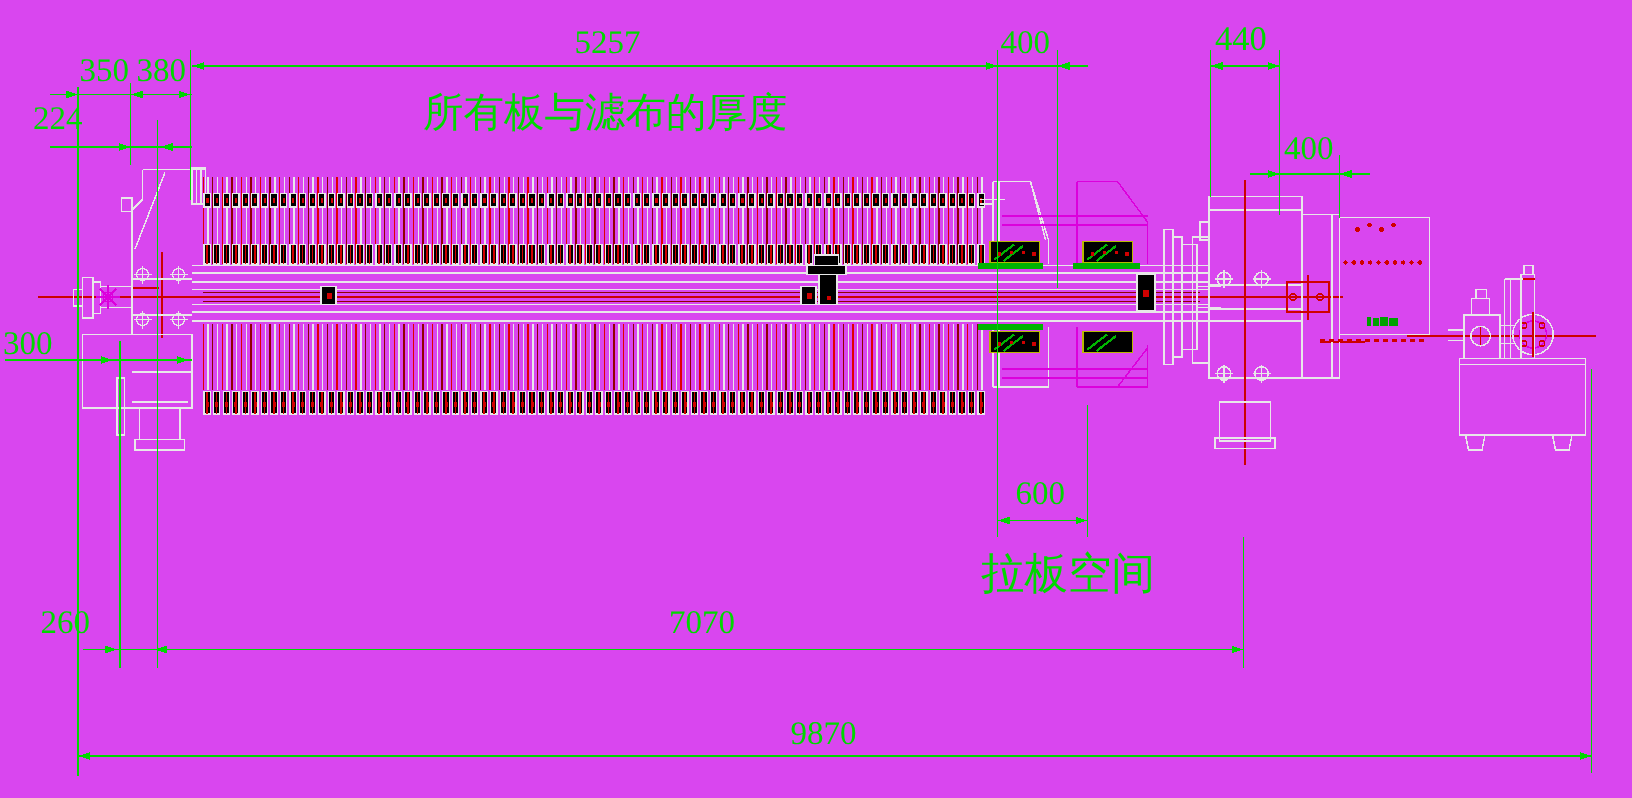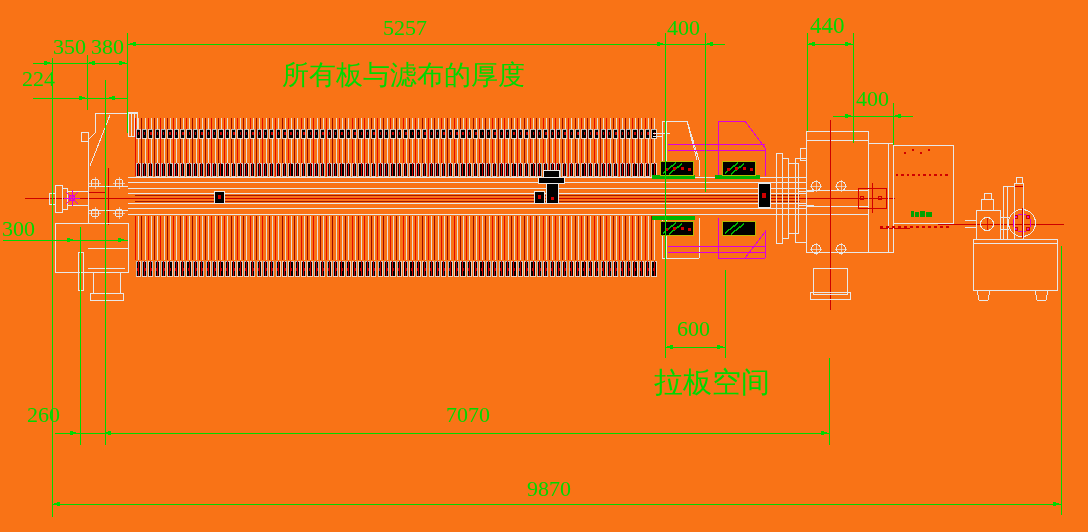--- a/index.html
+++ b/index.html
@@ -1,16 +1,16 @@
 <!DOCTYPE html>
 <html><head>
 <meta charset="utf-8">
 <style>
   html,body{margin:0;padding:0;background:#000;}
-  .stage{position:relative;width:1088px;height:532px;background:#f97316;overflow:hidden;}
+  .stage{position:relative;width:1088px;height:532px;background:#d946ef;overflow:hidden;}
   svg{display:block;}
   .dim-text{font-family:"Liberation Serif","DejaVu Serif",serif;fill:#00d800;}
   .cjk{font-family:"Liberation Serif","DejaVu Serif",serif,sans-serif;fill:#00d800;}
 </style>
 </head>
 <body>
 
 <div class="stage">
   <svg id="cad" width="1088" height="532" viewBox="0 0 1088 532" shape-rendering="crispEdges">
     <g id="machine">

